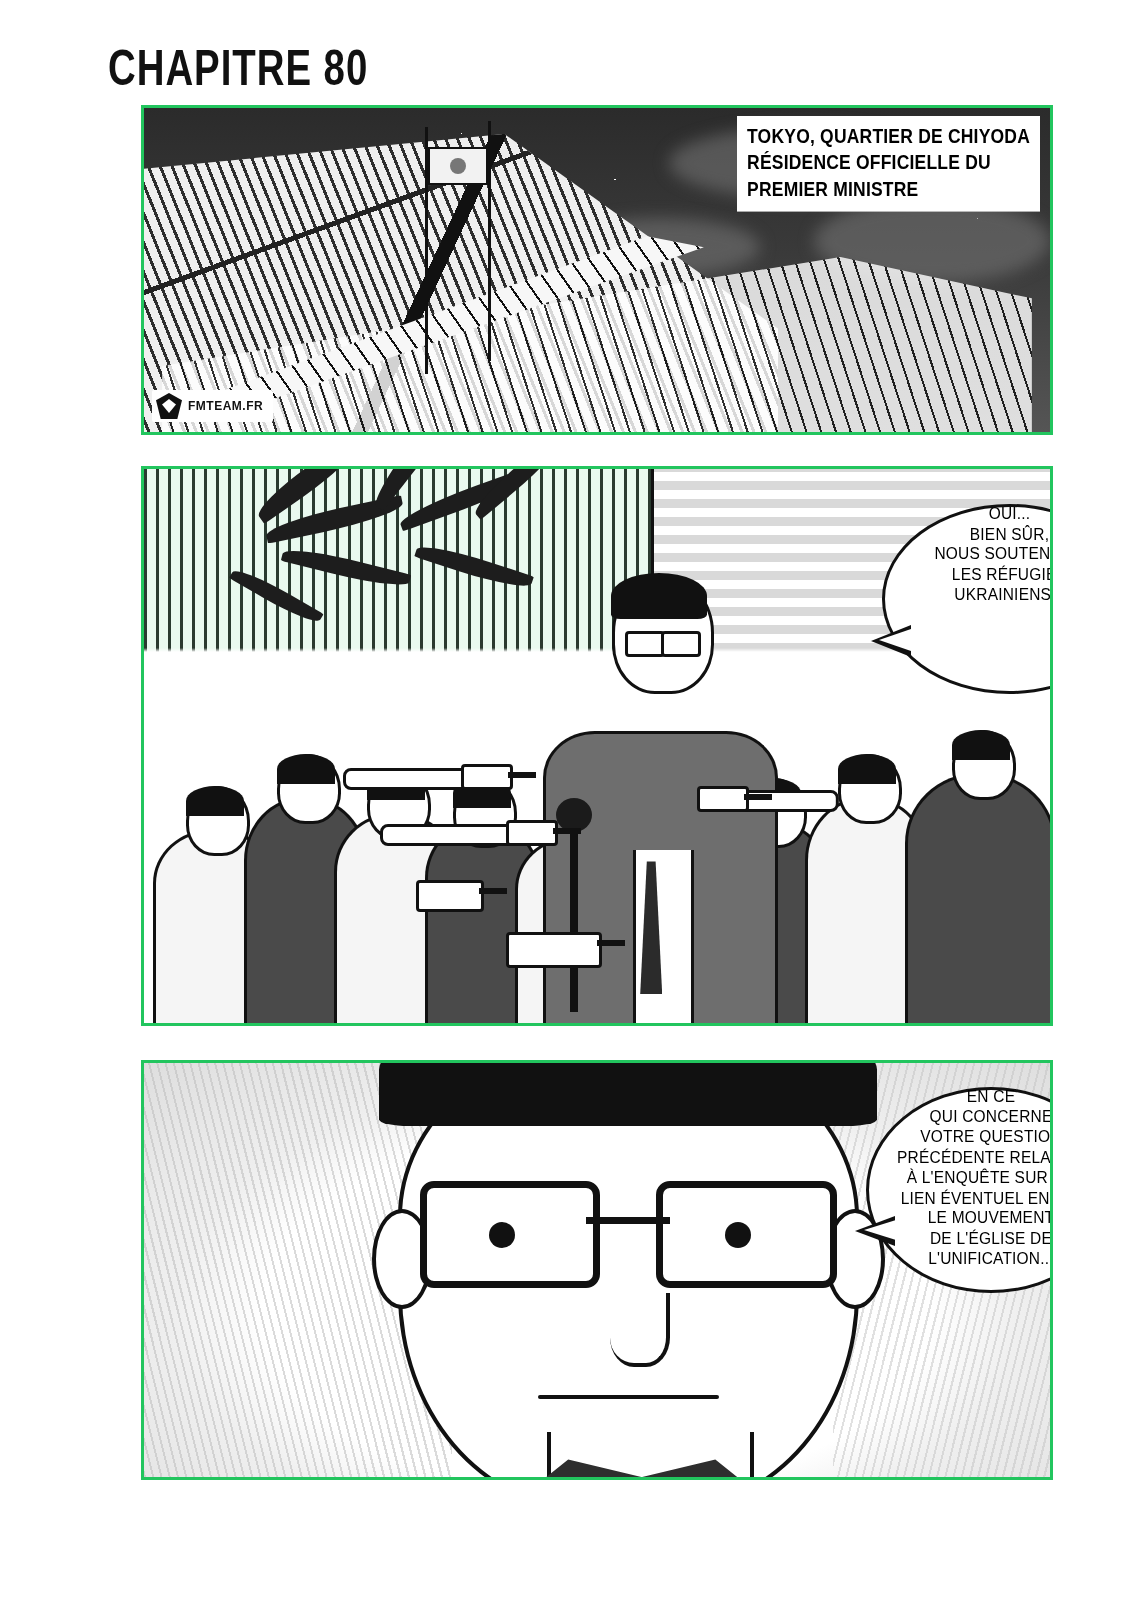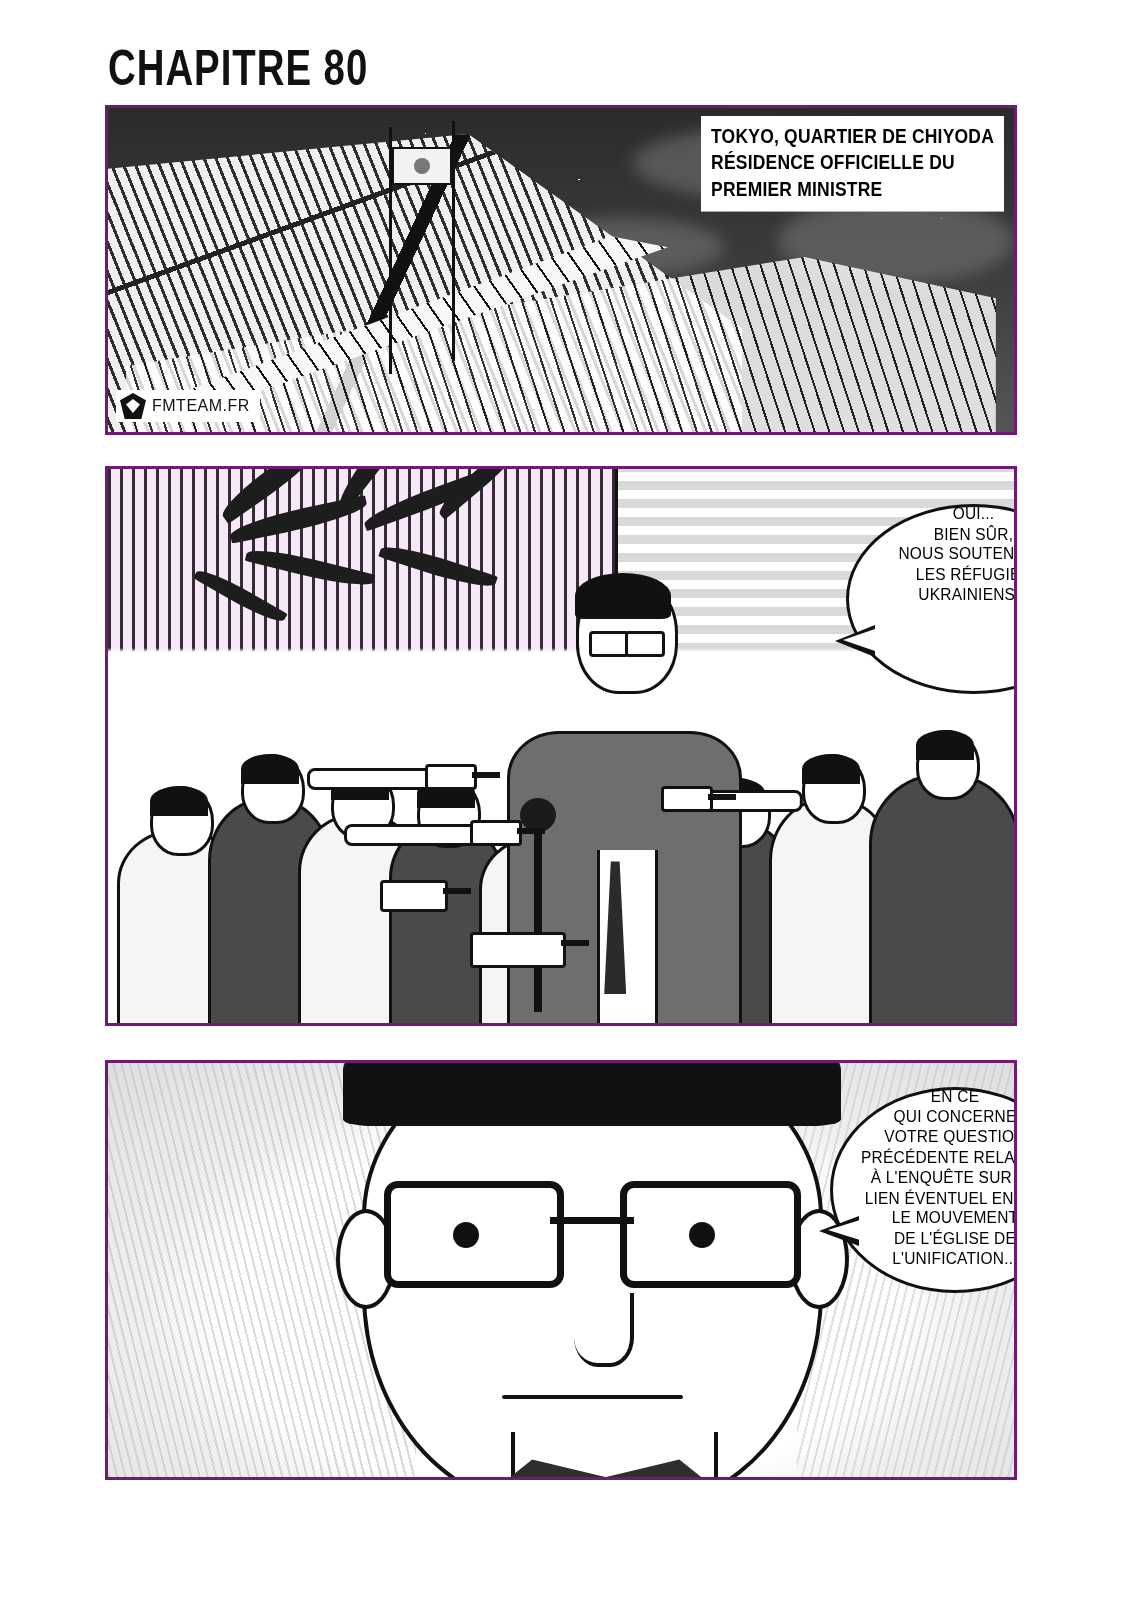--- a/index.html
+++ b/index.html
@@ -31,24 +31,25 @@
     font-size: 40px;
     letter-spacing: 1px;
     color: #111;
     transform: scaleY(1.25) scaleX(0.96);
     transform-origin: left top;
   }
 
   
   .panel {
     position: absolute;
-    border: 3px solid #701a75;
-    background: #a21caf;
+    border: 3px solid #22c55e;
+    background: #22c55e;
     overflow: hidden;
     box-sizing: border-box;
+    margin-left: 36px;
   }
 
   #panel-1 { left: 105px;  top: 105px;  width: 912px; height: 330px; }
   #panel-2 { left: 105px;  top: 466px;  width: 912px; height: 560px; }
   #panel-3 { left: 105px;  top: 1060px; width: 912px; height: 420px; }
 
   
   .sky {
     position: absolute;
     inset: 0;
@@ -186,22 +187,22 @@
   }
   .watermark .wm-mark::after {
     content: "";
     position: absolute;
     left: 6px; top: 6px;
     width: 14px; height: 14px;
     background: #fff;
     clip-path: polygon(50% 0%, 100% 40%, 50% 100%, 0% 40%);
   }
   .watermark .wm-text {
-    font-weight: normal;
-    font-size: 16px;
+    font-weight: bold;
+    font-size: 12px;
     color: #111;
     letter-spacing: 0.5px;
   }
 
   
   .p2-bg {
     position: absolute;
     inset: 0;
     background:
       repeating-linear-gradient(90deg, #2a2a2a 0 3px, #ffffff 3px 12px);

